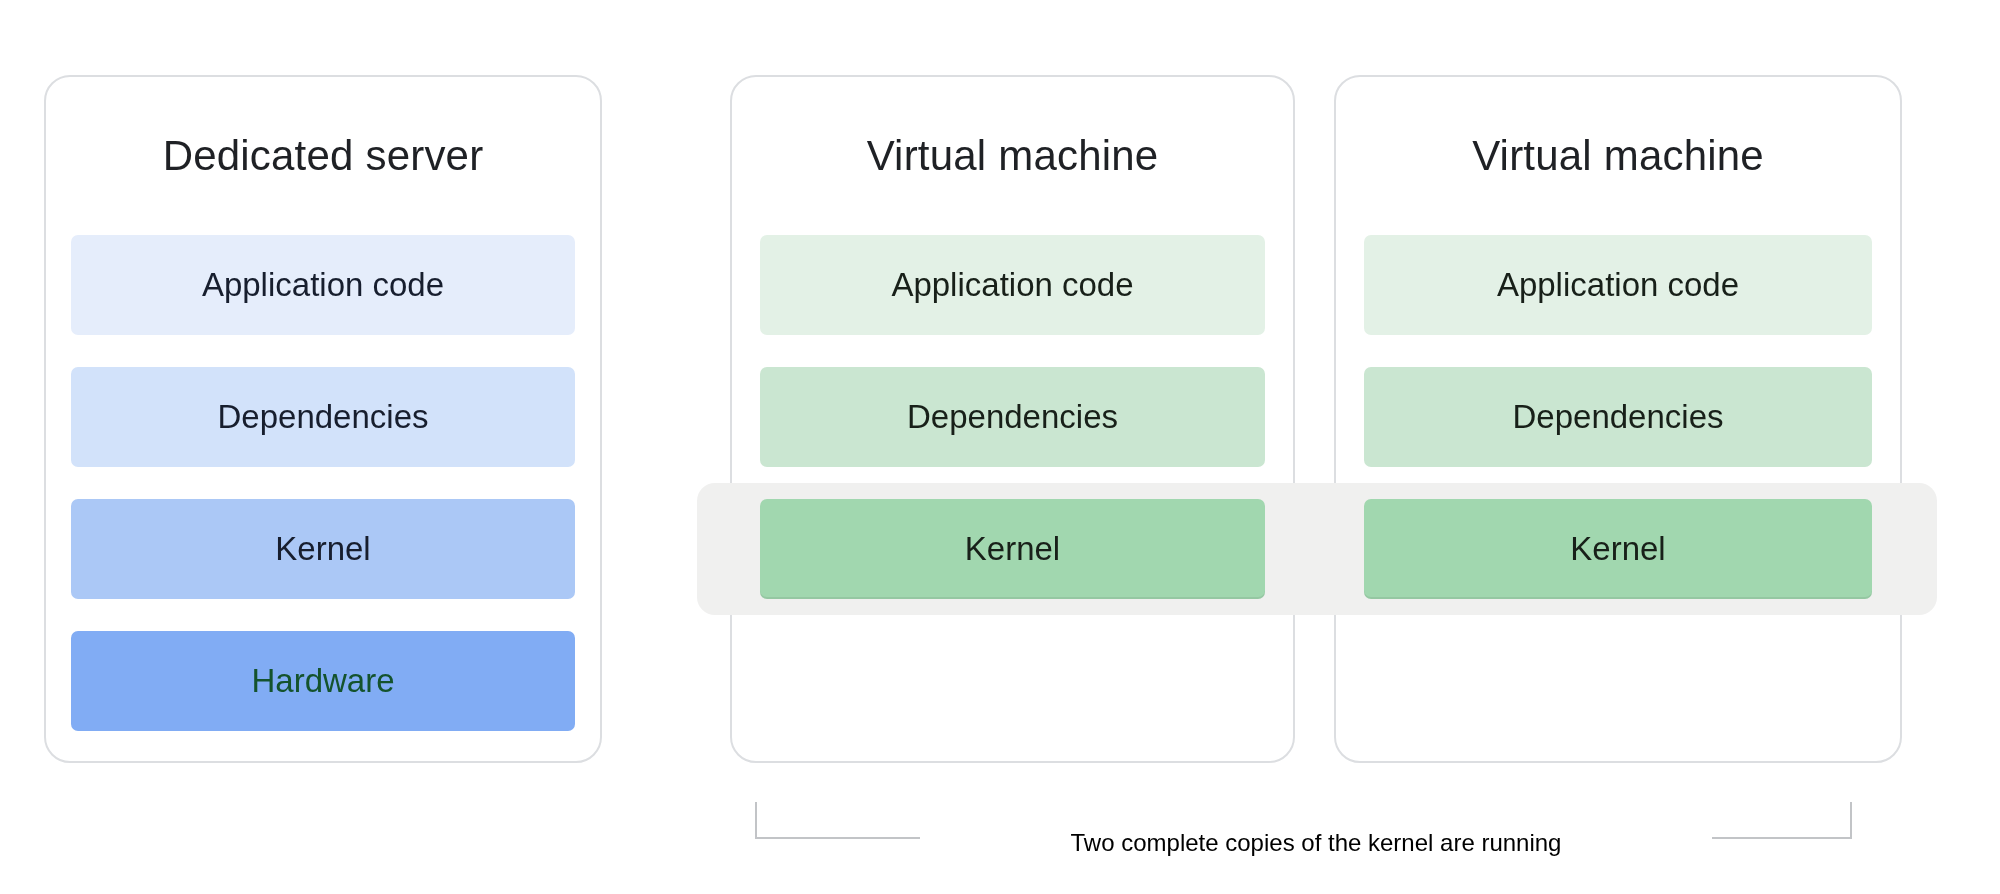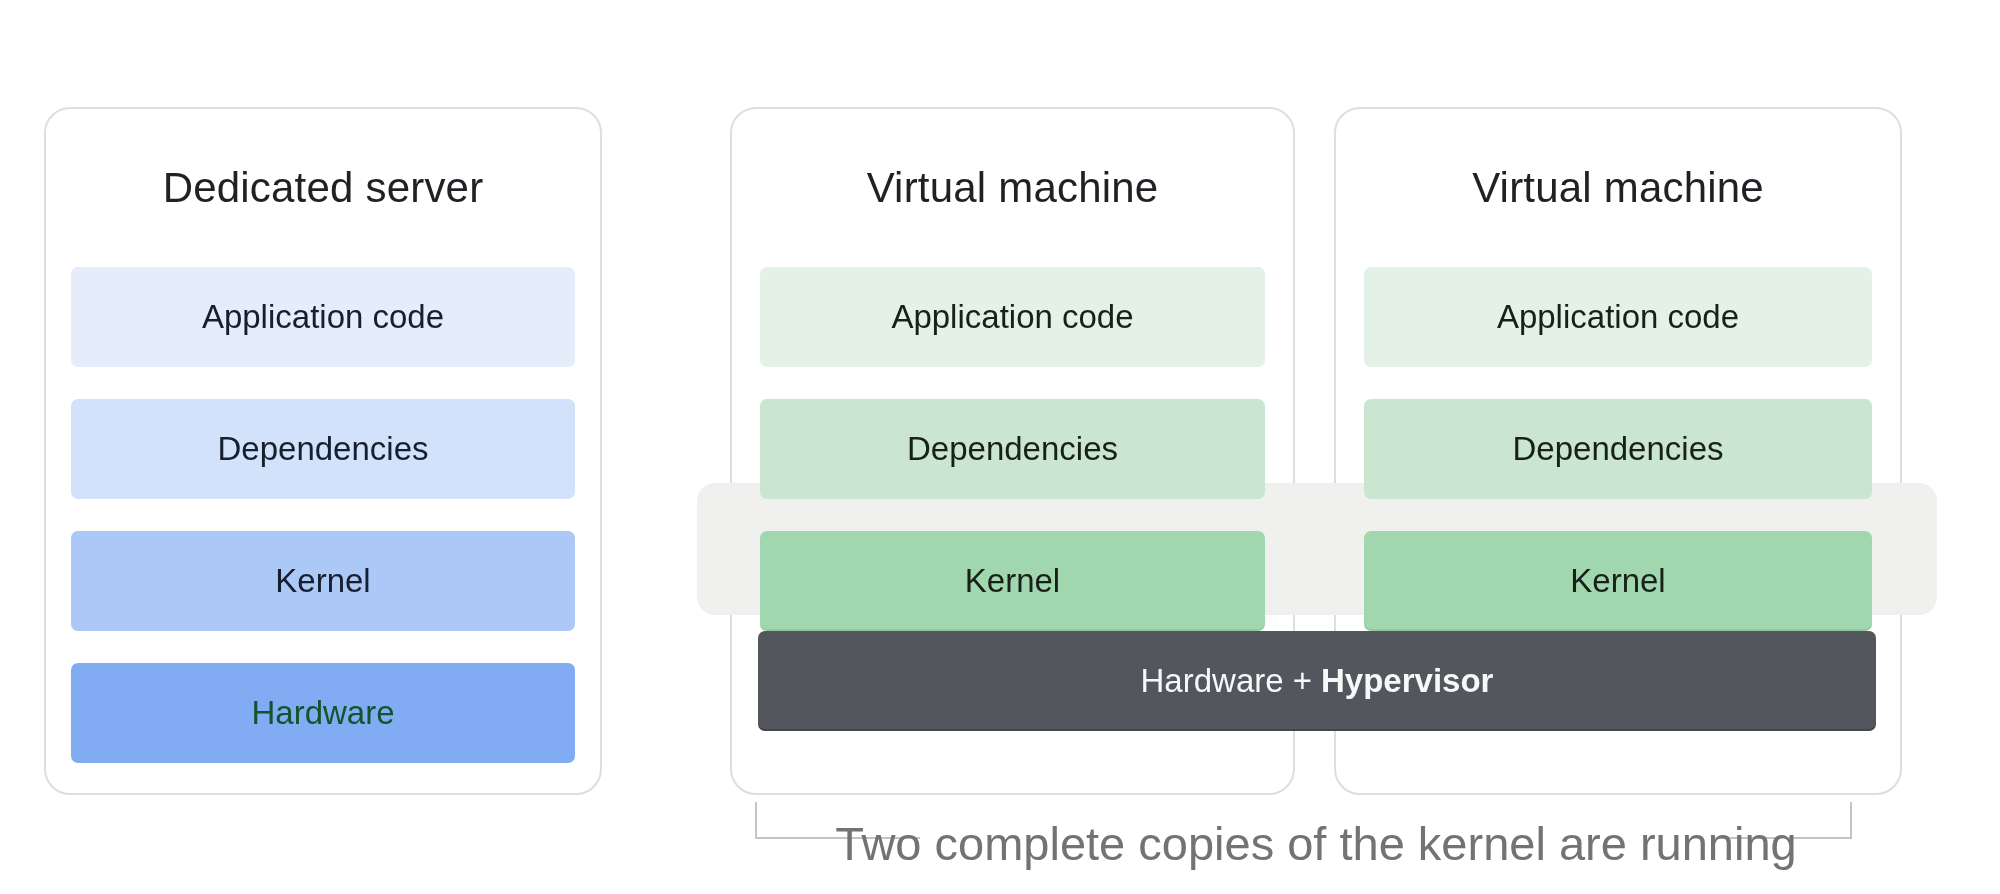--- a/index.html
+++ b/index.html
@@ -13,21 +13,21 @@
   .stage { position: absolute; inset: 0; }
 
   
   .card {
     position: absolute;
     top: 75px; height: 688px;
     background: #ffffff;
     border: 2px solid #dcdee1;
     border-radius: 26px;
     box-sizing: border-box;
-    display: flex; flex-direction: column; margin-top: 32px;
+    display: flex; flex-direction: column;
   }
   .card-dedicated { left: 44px;  width: 558px; padding: 0 25px; }
   .card-vm1       { left: 730px; width: 565px; padding: 0 28px; }
   .card-vm2       { left: 1334px;width: 568px; padding: 0 28px; }
 
   .card-title {
     height: 158px; flex: none;
     display: flex; align-items: center; justify-content: center;
     font-size: 42px; letter-spacing: 0.2px;
     color: #1f2125;
@@ -73,21 +73,21 @@
     box-sizing: border-box;
     z-index: 5;
   }
   .bracket-left  { left: 755px;  width: 165px; border-left: 2px solid;  border-bottom: 2px solid; }
   .bracket-right { left: 1712px; width: 140px; border-right: 2px solid; border-bottom: 2px solid; }
 
   .caption {
     position: absolute;
     left: 920px; top: 820px; width: 792px; height: 46px;
     display: flex; align-items: center; justify-content: center;
-    font-size: 47px; color: #737373;
+    font-size: 24px; color: #000000;
     z-index: 5; white-space: nowrap;
   }
 </style>
 </head>
 <body>
 
 <div class="stage">
 
   <div class="kernel-band" style="background: rgb(240, 240, 239);"></div>
 
@@ -106,22 +106,18 @@
     <div class="layer layer-kernel" style="background: rgb(161, 215, 175); color: rgb(24, 32, 25);">Kernel</div>
   </div>
 
   <div class="card card-vm2">
     <div class="card-title">Virtual machine</div>
     <div class="layer" style="background: rgb(227, 241, 230); color: rgb(24, 32, 25);">Application code</div>
     <div class="layer" style="background: rgb(202, 230, 209); color: rgb(24, 32, 25);">Dependencies</div>
     <div class="layer layer-kernel" style="background: rgb(161, 215, 175); color: rgb(24, 32, 25);">Kernel</div>
   </div>
 
-  <div class="hyper-bar" style="background: rgb(84, 86, 94); color: rgb(247, 248, 248);">
-    <span>Hardware +</span>
-    <span class="bold">Hypervisor</span>
-  </div>
 
   <div class="bracket bracket-left" style="border-color: rgb(194, 196, 199);"></div>
   <div class="bracket bracket-right" style="border-color: rgb(194, 196, 199);"></div>
   <div class="caption">Two complete copies of the kernel are running</div>
 
 </div>
 
 </body></html>

